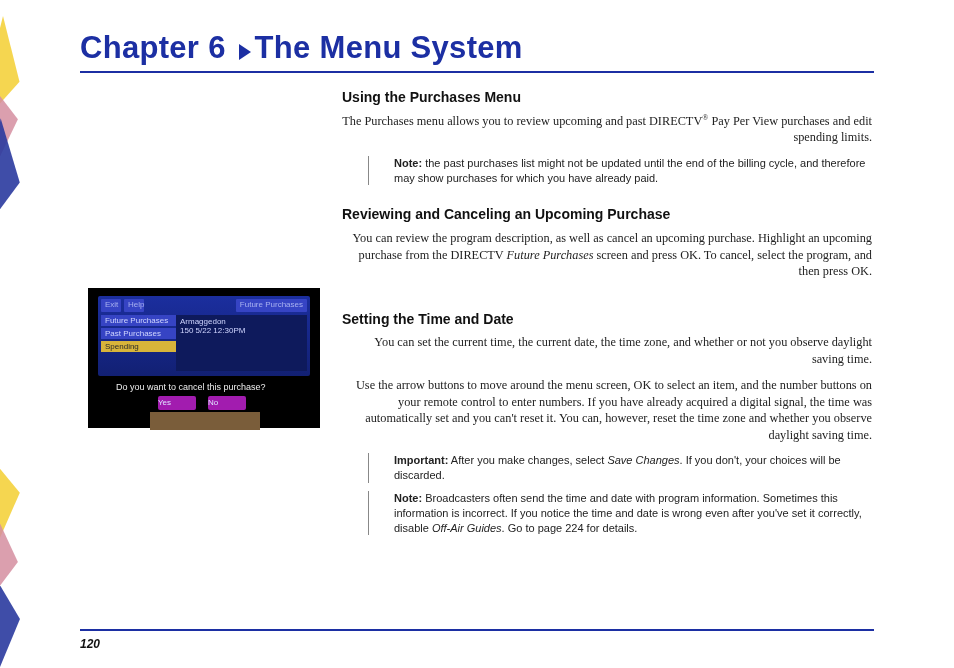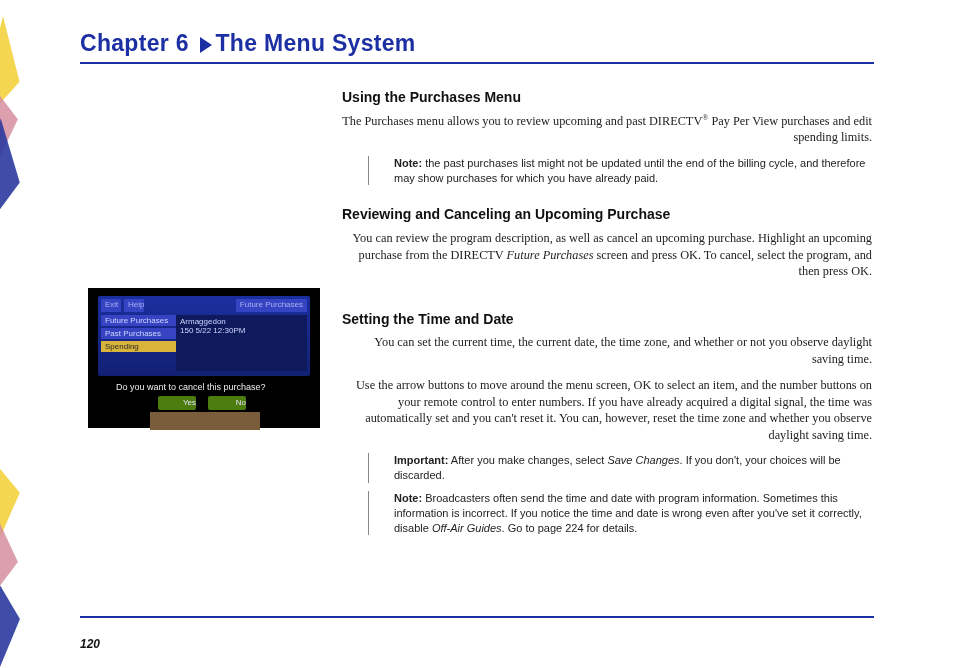--- a/index.html
+++ b/index.html
@@ -9,54 +9,54 @@
   .tri { position: absolute; }
   .t-yellow { width: 0; height: 0; border-style: solid; border-width: 60px 0 60px 32px; border-color: transparent transparent transparent #f4d23d; left:-12px; top: 18px; transform: rotate(14deg); opacity:.9;}
   .t-pink  { width: 0; height: 0; border-style: solid; border-width: 55px 0 55px 34px; border-color: transparent transparent transparent #d58ea0; left:-16px; top: 66px; transform: rotate(-6deg); opacity:.85;}
   .t-blue  { width: 0; height: 0; border-style: solid; border-width: 60px 0 60px 30px; border-color: transparent transparent transparent #2a3a9e; left:-10px; top: 120px; transform: rotate(10deg); opacity:.9;}
   .b-yellow{ width: 0; height: 0; border-style: solid; border-width: 55px 0 55px 34px; border-color: transparent transparent transparent #f4d23d; left:-14px; top: 440px; transform: rotate(-8deg); opacity:.9;}
   .b-pink  { width: 0; height: 0; border-style: solid; border-width: 60px 0 60px 36px; border-color: transparent transparent transparent #d58ea0; left:-18px; top: 500px; transform: rotate(6deg); opacity:.85;}
   .b-blue  { width: 0; height: 0; border-style: solid; border-width: 60px 0 60px 30px; border-color: transparent transparent transparent #2a3a9e; left:-10px; top: 560px; transform: rotate(-4deg); opacity:.9;}
 
   .chapter-title {
     position: absolute; left: 80px; top: 30px; right: 80px;
-    font-family: Verdana, Arial, sans-serif; font-weight: 800; color: #1c2fa3; font-size: 23px;
+    font-family: Verdana, Arial, sans-serif; font-weight: 800; color: #1c2fa3; font-size: 31px;
     border-bottom: 2px solid #1c2fa3; padding-bottom: 5px;
     letter-spacing: .3px;
   }
   .chev { display:inline-block; width:0; height:0; border-style:solid; border-width:8px 0 8px 12px; border-color: transparent transparent transparent #1c2fa3; margin: 0 4px 0 4px; vertical-align: -2px;}
   .content { position: absolute; top: 82px; left: 84px; right: 82px; bottom: 42px; display: grid; grid-template-columns: 240px 1fr; column-gap: 18px; }
   .sidecol { position: relative; }
   .screenshot { position: absolute; top: 206px; left: 4px; width: 232px; height: 140px; background:#000; }
   .ss-blue { position:absolute; left:10px; top:8px; right:10px; height:80px; background:linear-gradient(#1b2e9e,#122073); border-radius:2px; }
   .ss-tab { position:absolute; height:13px; background:#3644c4; color:#a8b1f0; font: 8px Verdana, sans-serif; padding:1px 4px; border-radius:1px;}
   .ss-tab.t0{left:3px; top:3px; width:20px;}
   .ss-tab.t1{left:26px; top:3px; width:20px;}
   .ss-tab.t2{right:3px; top:3px;}
   .ss-row{position:absolute; left:3px; right:3px; height:11px; background:#3644c4; color:#cfd5ff; font:8px Verdana,sans-serif; padding:1px 4px;}
   .ss-row.r1{top:19px;}
   .ss-row.r2{top:32px;}
   .ss-row.r3{top:45px; background:#d8b43a; color:#2a2a2a;}
   .ss-body{position:absolute; left:78px; top:19px; right:3px; height:56px; background:#0e1a5c; color:#cfd5ff; font:8px Verdana,sans-serif; padding:2px 4px;}
   .ss-q{position:absolute; left:28px; top:94px; right:28px; color:#eee; font:9px Verdana,sans-serif;}
-  .ss-btn{position:absolute; top:108px; width:38px; height:14px; background:#4d7c0f; color:#dfe3ff; font:8px Verdana,sans-serif; text-align:right; line-height:14px; border-radius:2px;}
+  .ss-btn{position:absolute; top:108px; width:38px; height:14px; background:#a21caf; color:#dfe3ff; font:8px Verdana,sans-serif; text-align:left; line-height:14px; border-radius:2px;}
   .ss-btn.yes{left:70px;}
   .ss-btn.no{left:120px;}
   .ss-thumb{position:absolute; left:62px; top:124px; width:110px; height:18px; background:#7a5d3a;}
   .maincol { font-size: 12.3px; line-height: 1.34; color:#222; }
   .section-h { font-family: Verdana, Arial, sans-serif; font-weight: 700; font-size: 14px; color:#111; margin-top: 6px; margin-bottom: 6px;}
   .section-h.first{}
   .section-h.rev{margin-top:20px;}
   .section-h.tim{margin-top:30px;}
   .p { margin-bottom: 10px; text-align: right; }
   .note { margin: 4px 0 8px 26px; padding-left: 25px; border-left: 1px solid #888; font-family: Verdana, Arial, sans-serif; font-size: 11px; line-height:1.35; color:#222;}
   .note b { font-weight:700;}
   .italic { font-style: italic; }
   .sup { font-size: .65em; vertical-align: super; }
-  .footer { position:absolute; left:80px; right:80px; bottom:16px; border-top:2px solid #1c2fa3; padding-top:16px;}
+  .footer { position:absolute; left:80px; right:80px; bottom:16px; border-top:2px solid #1c2fa3; padding-top:3px;}
   .page-num { font-family: Verdana, Arial, sans-serif; font-weight:700; font-style: italic; font-size:12px; color:#111;}
 </style>
 </head>
 <body>
 <div class="page">
 
   <div class="decor">
     <div class="tri t-yellow"></div>
       <div class="tri t-pink"></div>
       <div class="tri t-blue"></div>

